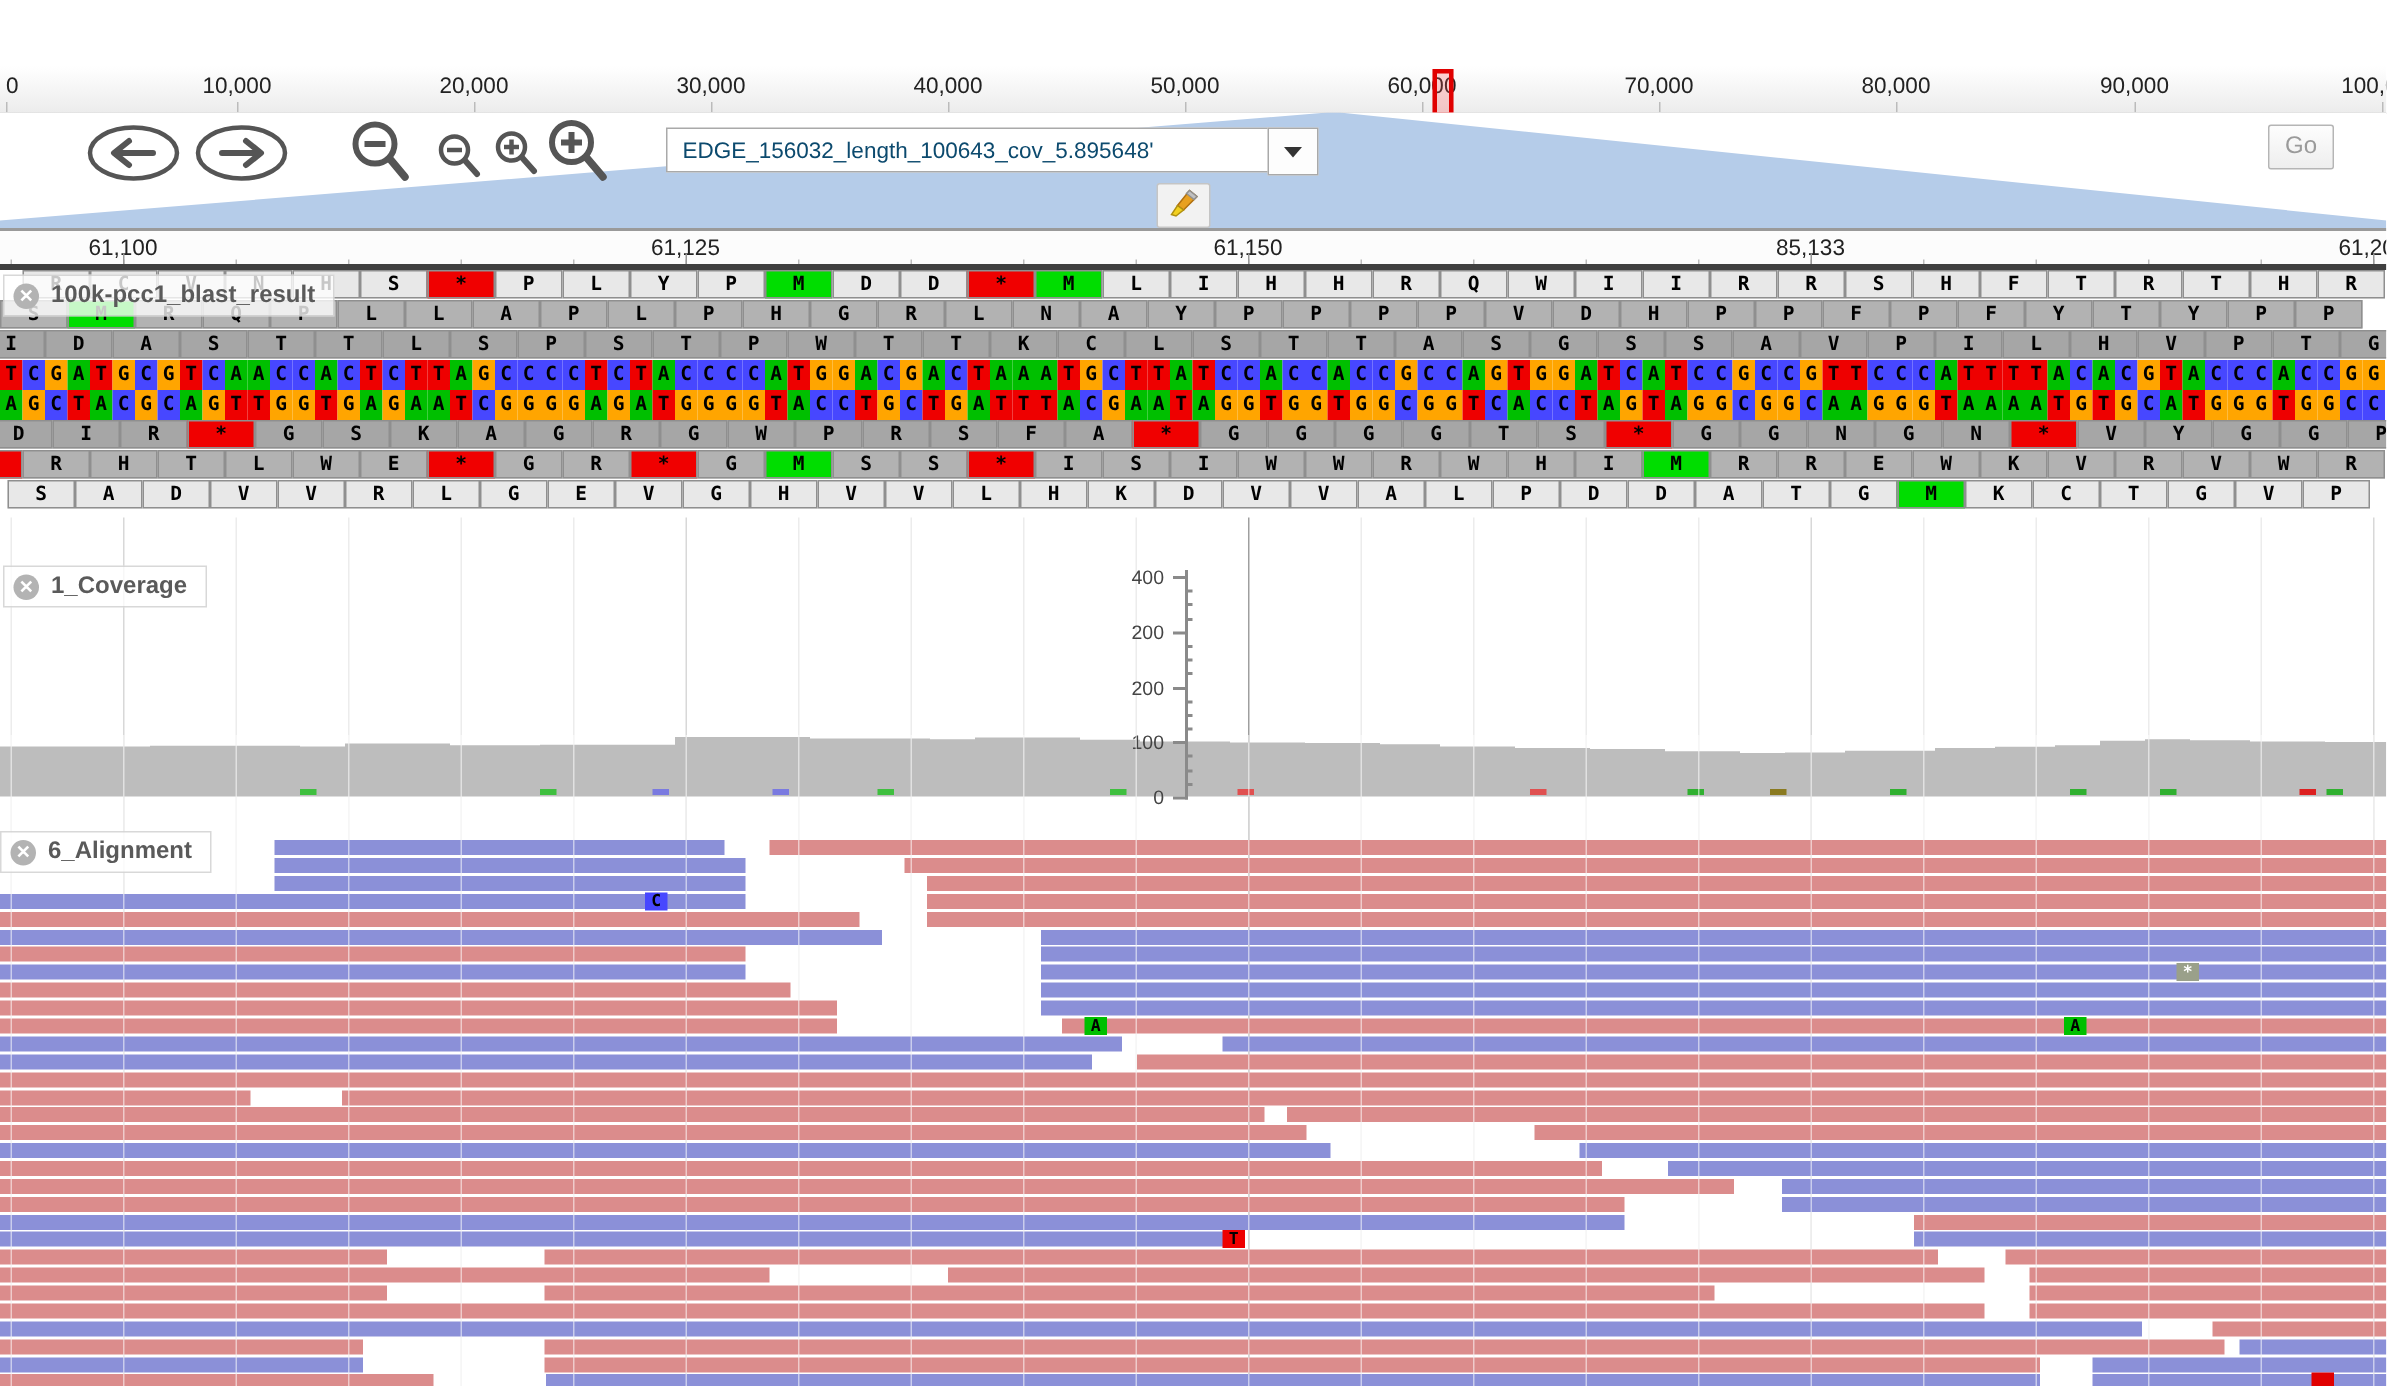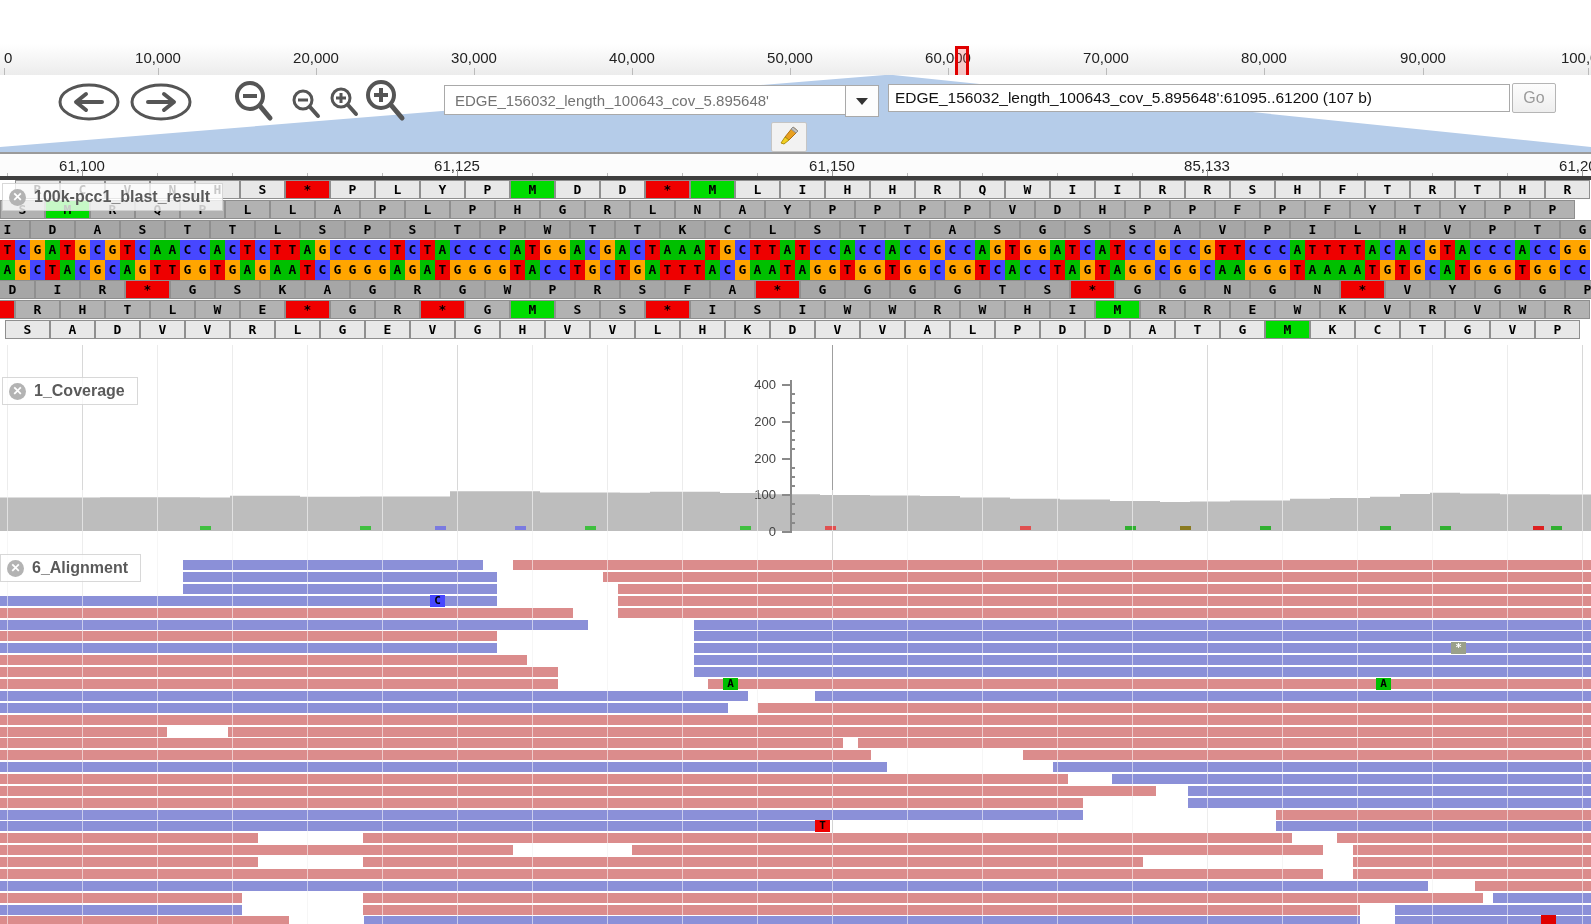--- a/index.html
+++ b/index.html
@@ -17,21 +17,21 @@
             background:linear-gradient(#ffffff,#ececec);border-bottom:1px solid #9a9a9a;}
   .ov-label{position:absolute;top:5px;transform:translateX(-50%);font-size:15px;color:#222;white-space:nowrap;}
   .ov-tick{position:absolute;bottom:0;width:1px;height:7px;background:#bbb;}
   #ov-marker{position:absolute;top:2px;width:8px;height:26px;border:3px solid #e00000;background:rgba(255,80,80,.25);}
   
   #navzone{position:absolute;left:0;top:75px;width:100%;height:77px;background:#fff;}
   #wedge{position:absolute;left:0;top:0;}
   .oval-btn{position:absolute;width:62px;height:38px;cursor:pointer;}
   .mag-btn{position:absolute;cursor:pointer;}
   #refseq-box{position:absolute;left:444px;top:10px;width:400px;height:28px;background:#fff;
-              border:1px solid #a9a9a9;font-size:15px;color:#737373;display:flex;align-items:center;
+              border:1px solid #a9a9a9;font-size:15px;color:#0c4a6e;display:flex;align-items:center;
               padding-left:10px;white-space:nowrap;overflow:hidden;}
   #refseq-arrow{position:absolute;left:845px;top:10px;width:32px;height:30px;background:#fdfdfd;
                 border:1px solid #a9a9a9;display:flex;align-items:center;justify-content:center;cursor:pointer;}
   #refseq-arrow .tri{width:0;height:0;border-left:6px solid transparent;border-right:6px solid transparent;
                 border-top:7px solid #333;}
   #loc-input{position:absolute;left:888px;top:9px;width:608px;height:26px;border:1px solid #a9a9a9;
              font-size:15.5px;font-family:"Liberation Sans",sans-serif;color:#111;padding:0 6px;}
   #go-btn{position:absolute;left:1512px;top:8px;width:44px;height:30px;background:linear-gradient(#fdfdfd,#eee);
           border:1px solid #b5b5b5;border-radius:2px;color:#9a9a9a;font-size:16px;cursor:pointer;}
   #hl-btn{position:absolute;left:771px;top:47px;width:34px;height:28px;background:#f2f2f2;
@@ -147,21 +147,20 @@
       <line x1="12" y1="18" x2="26" y2="18" stroke="#555" stroke-width="4"></line>
       <line x1="19" y1="11" x2="19" y2="25" stroke="#555" stroke-width="4"></line>
       <line x1="29" y1="28" x2="40" y2="41" stroke="#555" stroke-width="5" stroke-linecap="round"></line>
         </svg>
     </div>
 
     <div id="refseq-box">EDGE_156032_length_100643_cov_5.895648'</div>
     <div id="refseq-arrow">
         <span class="tri"></span>
       </div>
-    <input id="loc-input" value="EDGE_156032_length_100643_cov_5.895648':61095..61200 (107 b)" style="">
     <button id="go-btn">Go</button>
 
     <div id="hl-btn">
       <span>
         <svg width="26" height="22" viewBox="0 0 26 22">
           <polygon points="9,13 17,3 22,7 13,16" fill="#e8a020" stroke="#b07010" stroke-width="1"></polygon>
           <polygon points="15,5 20,9 22,7 17,3" fill="#c0c0c0" stroke="#909090" stroke-width="1"></polygon>
           <polygon points="9,13 13,16 8,20 5,19" fill="#f2d020" stroke="#b09010" stroke-width="1"></polygon>
         </svg>
       </span>

